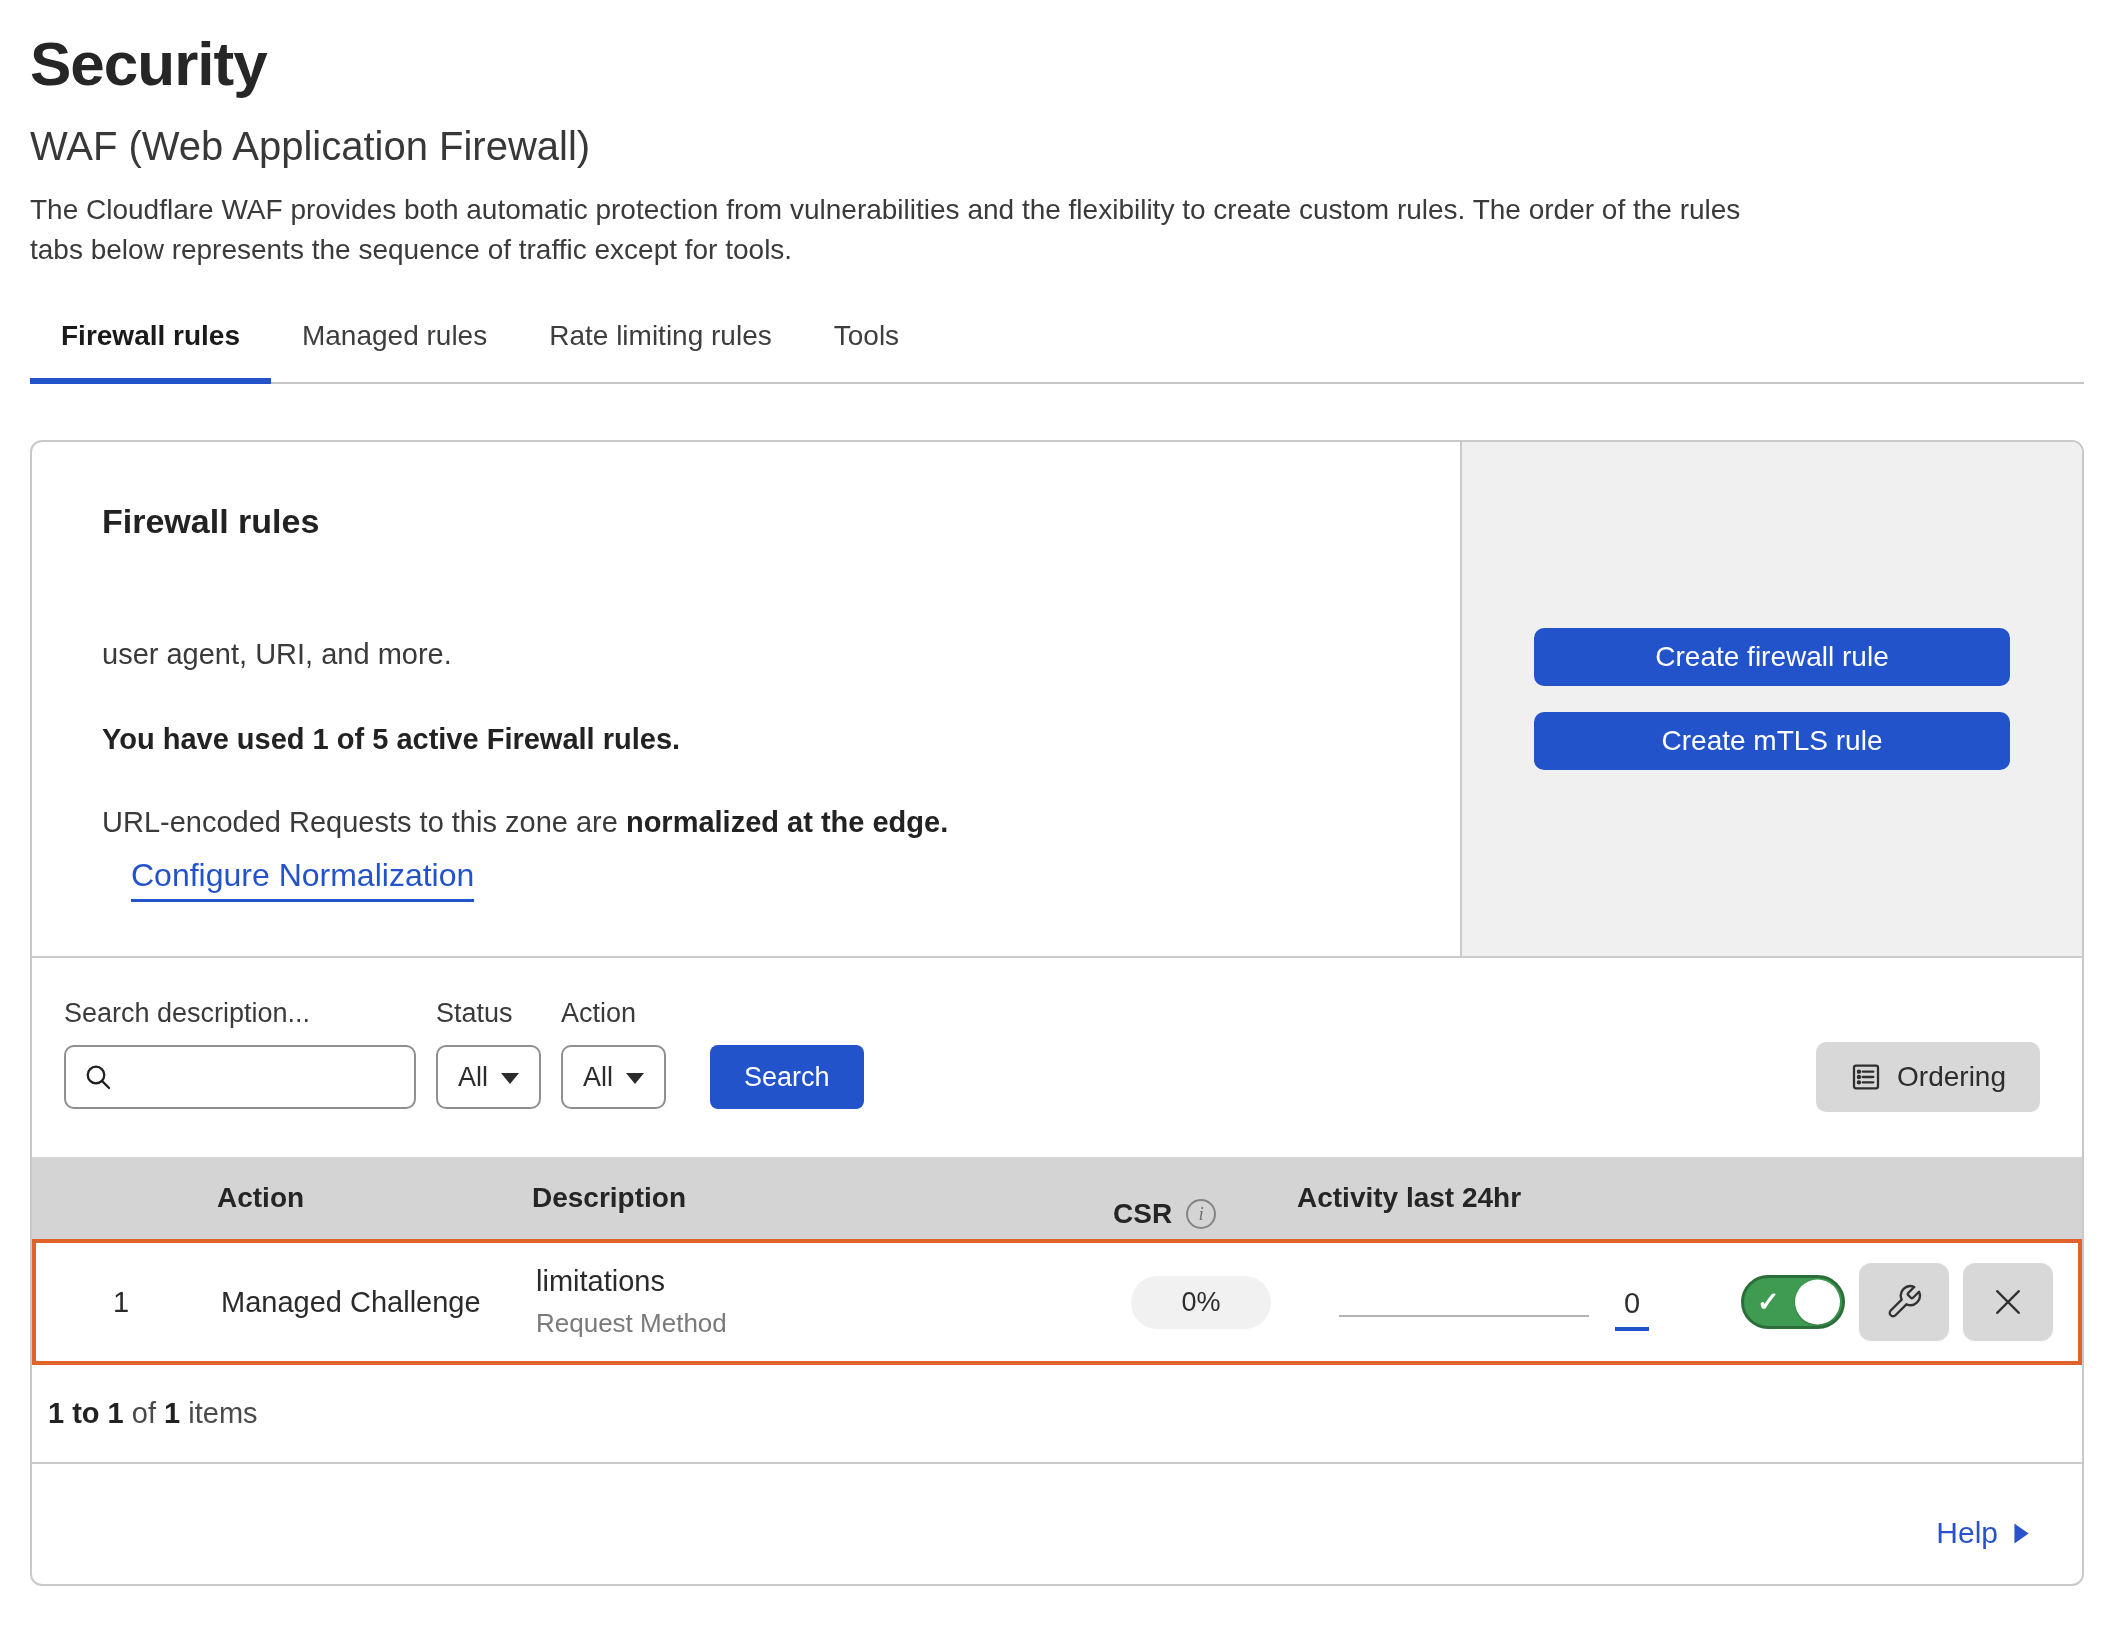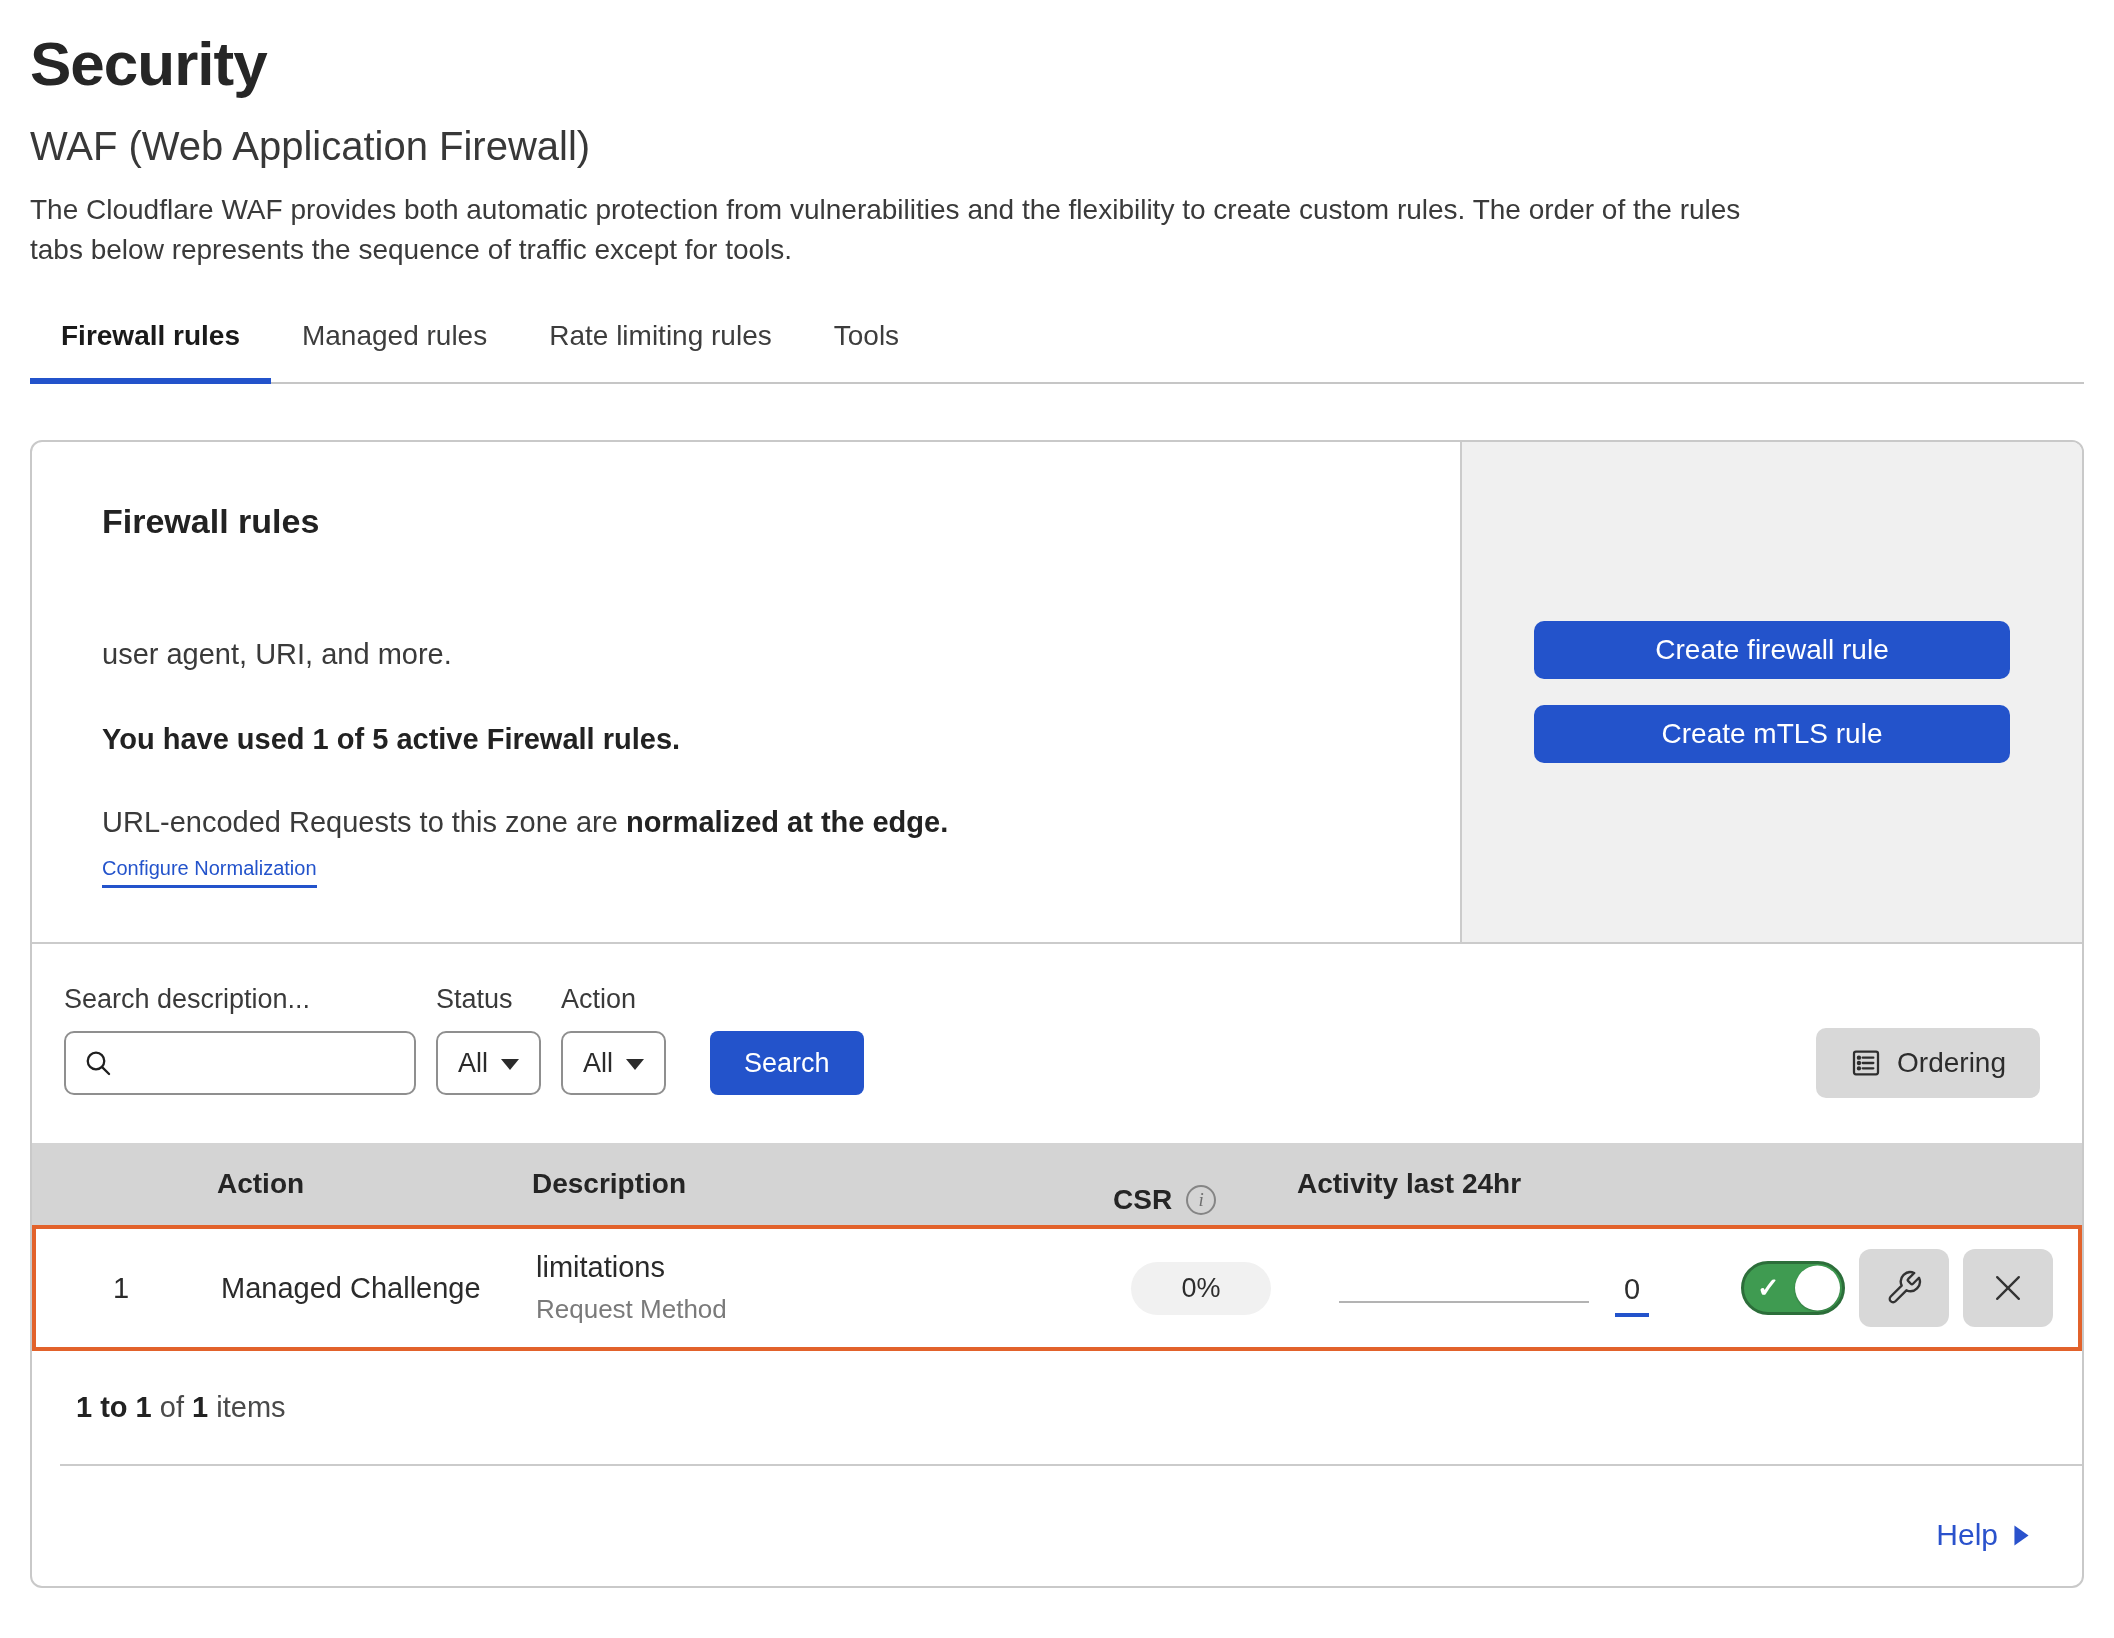--- a/index.html
+++ b/index.html
@@ -57,24 +57,24 @@
   
   .card { display: flex; border-bottom: 2px solid #cbcbcb; }
   .card-left { flex: 1; padding: 60px 70px 54px; }
   .card-left h2 { margin: 0 0 38px; font-size: 34px; font-weight: bold; color: #222; }
   .card-body { margin: 0 0 44px; font-size: 29px; line-height: 50px; color: #3a3a3a; }
   .card-usage { margin: 0 0 50px; font-size: 29px; font-weight: bold; color: #222; }
   .card-norm { margin: 0 0 18px; font-size: 29px; color: #3a3a3a; }
   .card-norm strong { color: #222; }
   .cfg-link {
     display: inline-block;
-    font-size: 20px; color: #2353cb;
+    font-size: 32px; color: #2353cb;
     border-bottom: 3px solid #2353cb;
     padding-bottom: 5px;
-    cursor: pointer; text-decoration: none;
+    cursor: pointer; text-decoration: none; margin-left: 29px;
   }
   .card-right {
     width: 622px; flex: none;
     background: #f0f0f0;
     border-left: 2px solid #cbcbcb;
     display: flex; flex-direction: column; justify-content: center;
     gap: 26px; padding: 0 72px;
   }
   .btn-primary {
     width: 100%; height: 58px;
@@ -202,24 +202,23 @@
   }
   .icon-btn {
     width: 90px; height: 78px; flex: none;
     background: #d8d8d8; border: none; border-radius: 12px;
     display: flex; align-items: center; justify-content: center;
     cursor: pointer;
   }
 
   
   .pagination {
-    padding: 40px 16px;
+    padding: 32px 16px;
     font-size: 29px; color: #4a4a4a;
     border-bottom: 2px solid #cbcbcb;
-    margin-left: 28px;
   }
   .pagination .b { font-weight: bold; color: #222; }
   .helpbar { display: flex; justify-content: flex-end; align-items: center; padding: 30px 52px 34px; }
   .help-link {
     display: flex; align-items: center; gap: 15px;
     font-size: 30px; color: #2a52cc; text-decoration: none; cursor: pointer; margin-top: 22px;
   }
   svg { display: block; }
 </style>
 </head>

